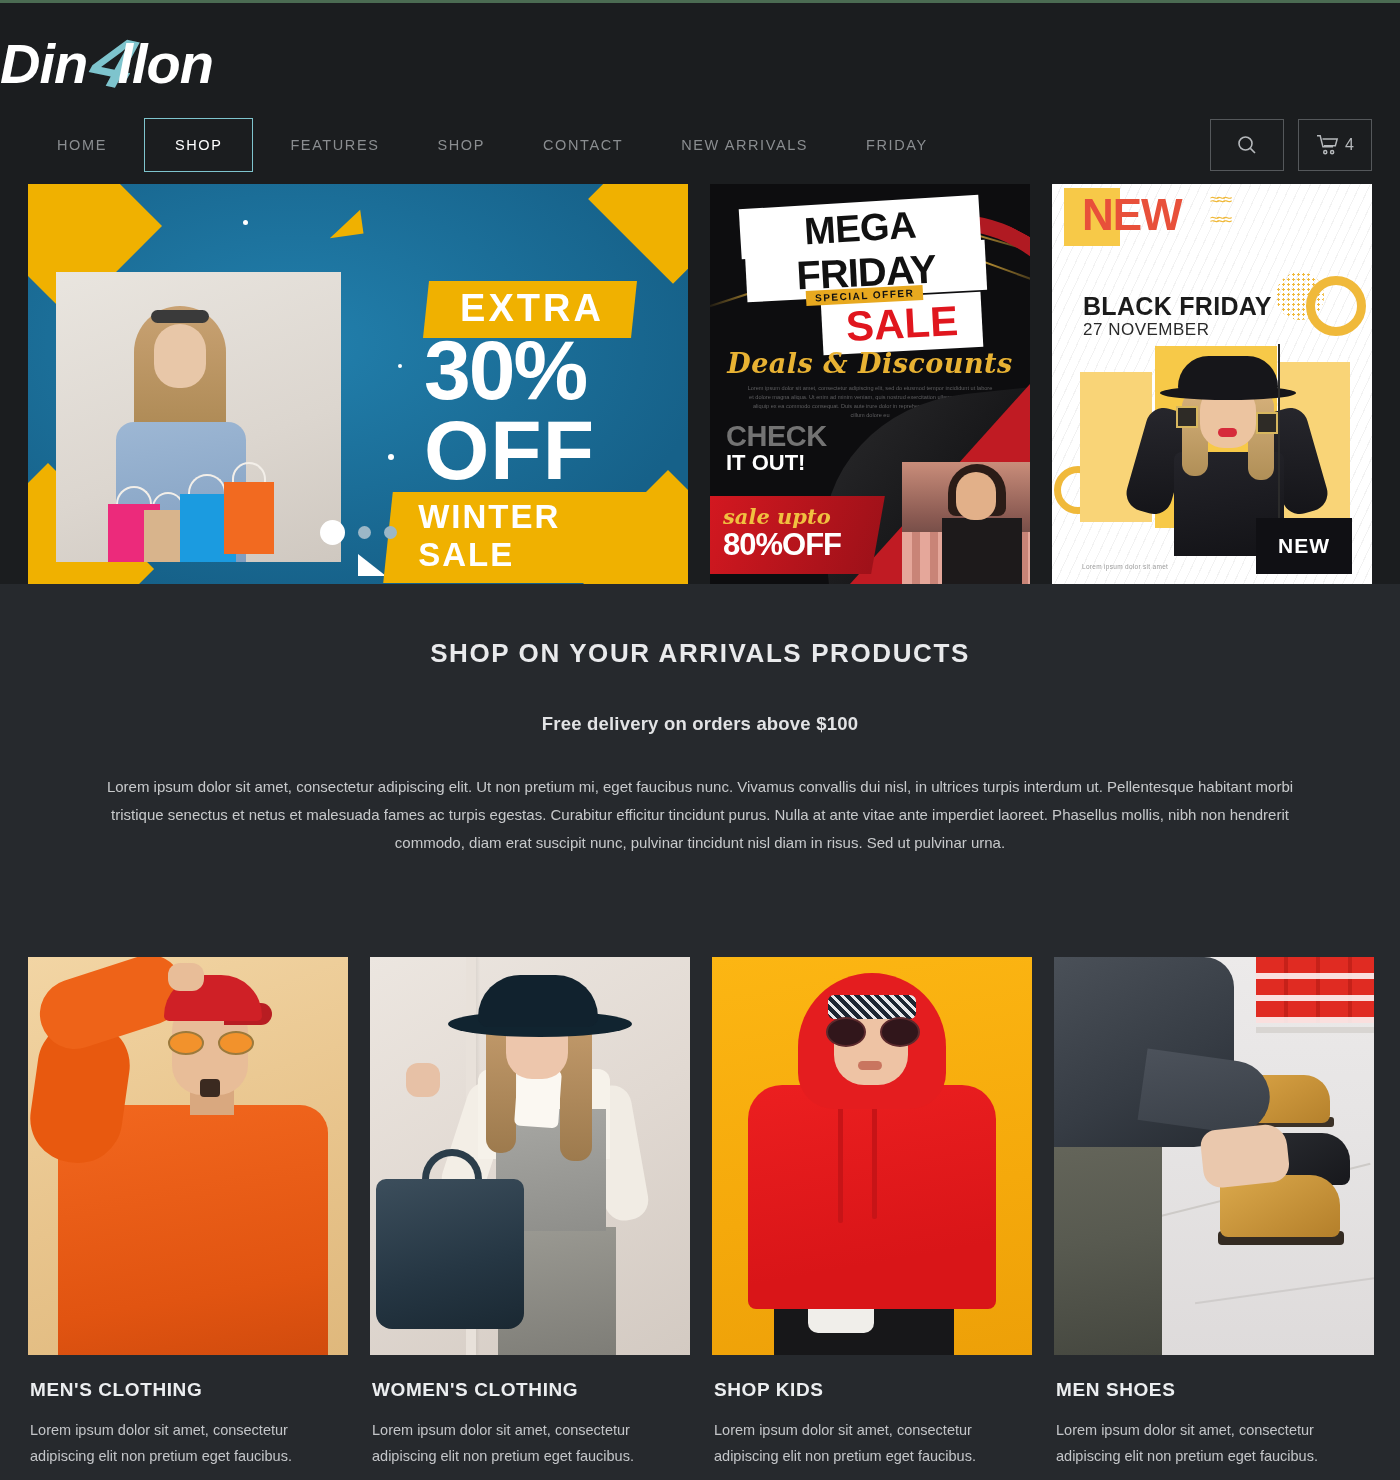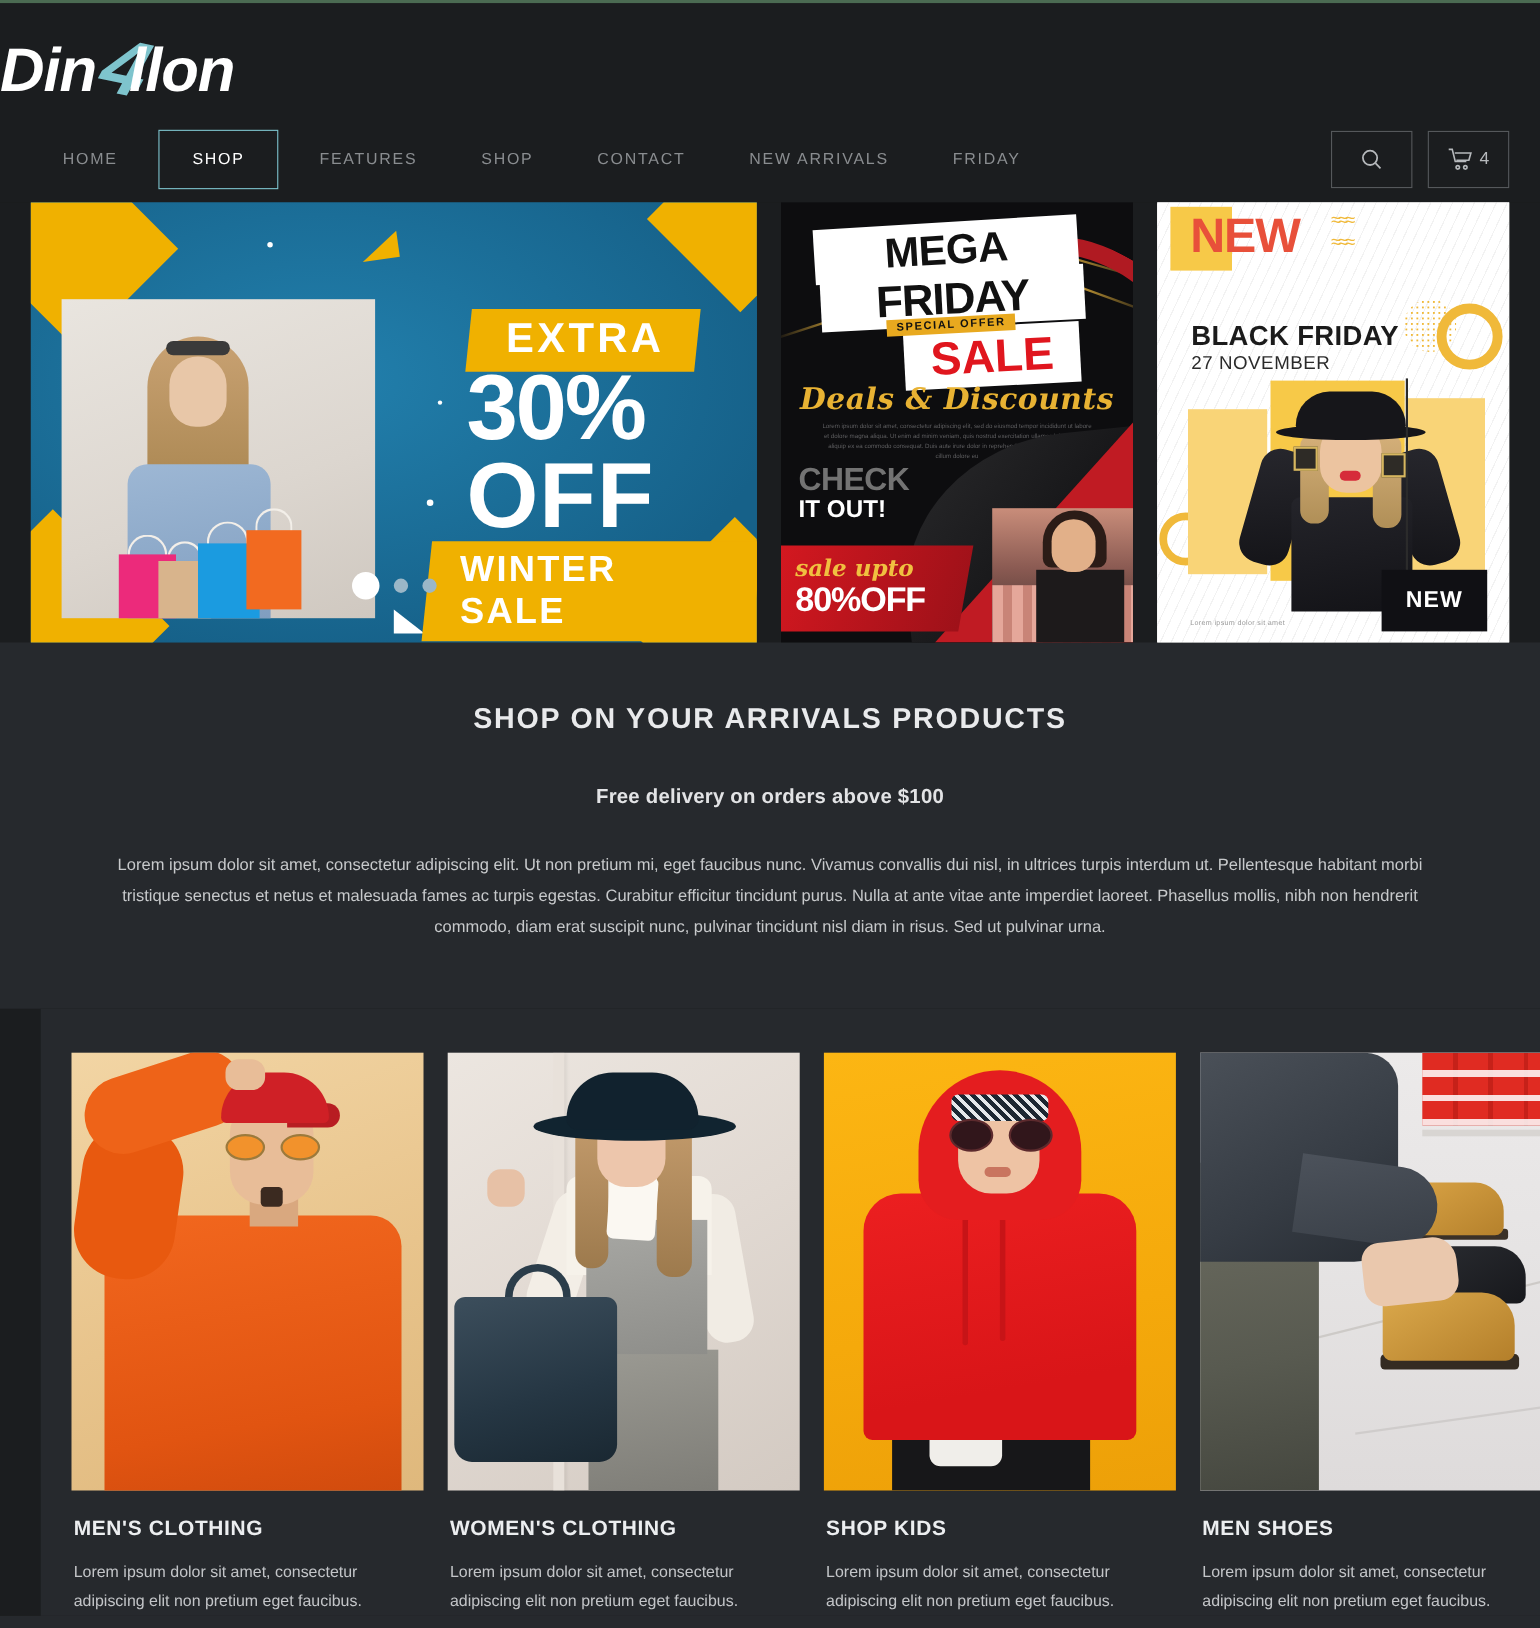--- a/index.html
+++ b/index.html
@@ -258,21 +258,21 @@
   .mid h3 {
     color: #e2e3e5; font-size: 18.5px; font-weight: bold;
     letter-spacing: 0.2px; margin-bottom: 38px;
   }
   .mid p {
     color: #c7c9cb; font-size: 15px; line-height: 28px;
     max-width: 1304px; margin: 0 auto; padding: 0 48px;
   }
 
   
-  .cards-section { background: #26292d; padding: 40px 28px 0 28px; margin-left: 37px; }
+  .cards-section { background: #26292d; padding: 40px 28px 0 28px; }
   .cards { display: flex; gap: 22px; }
   .card { width: 320px; }
   .card-img { width: 320px; height: 398px; overflow: hidden; position: relative; }
   .card h4 {
     color: #eceef0; font-size: 19px; font-weight: bold;
     letter-spacing: 0.6px; margin: 24px 0 16px 2px;
   }
   .card p { color: #c3c5c8; font-size: 14.5px; line-height: 26px; margin-left: 2px; }
 
   

